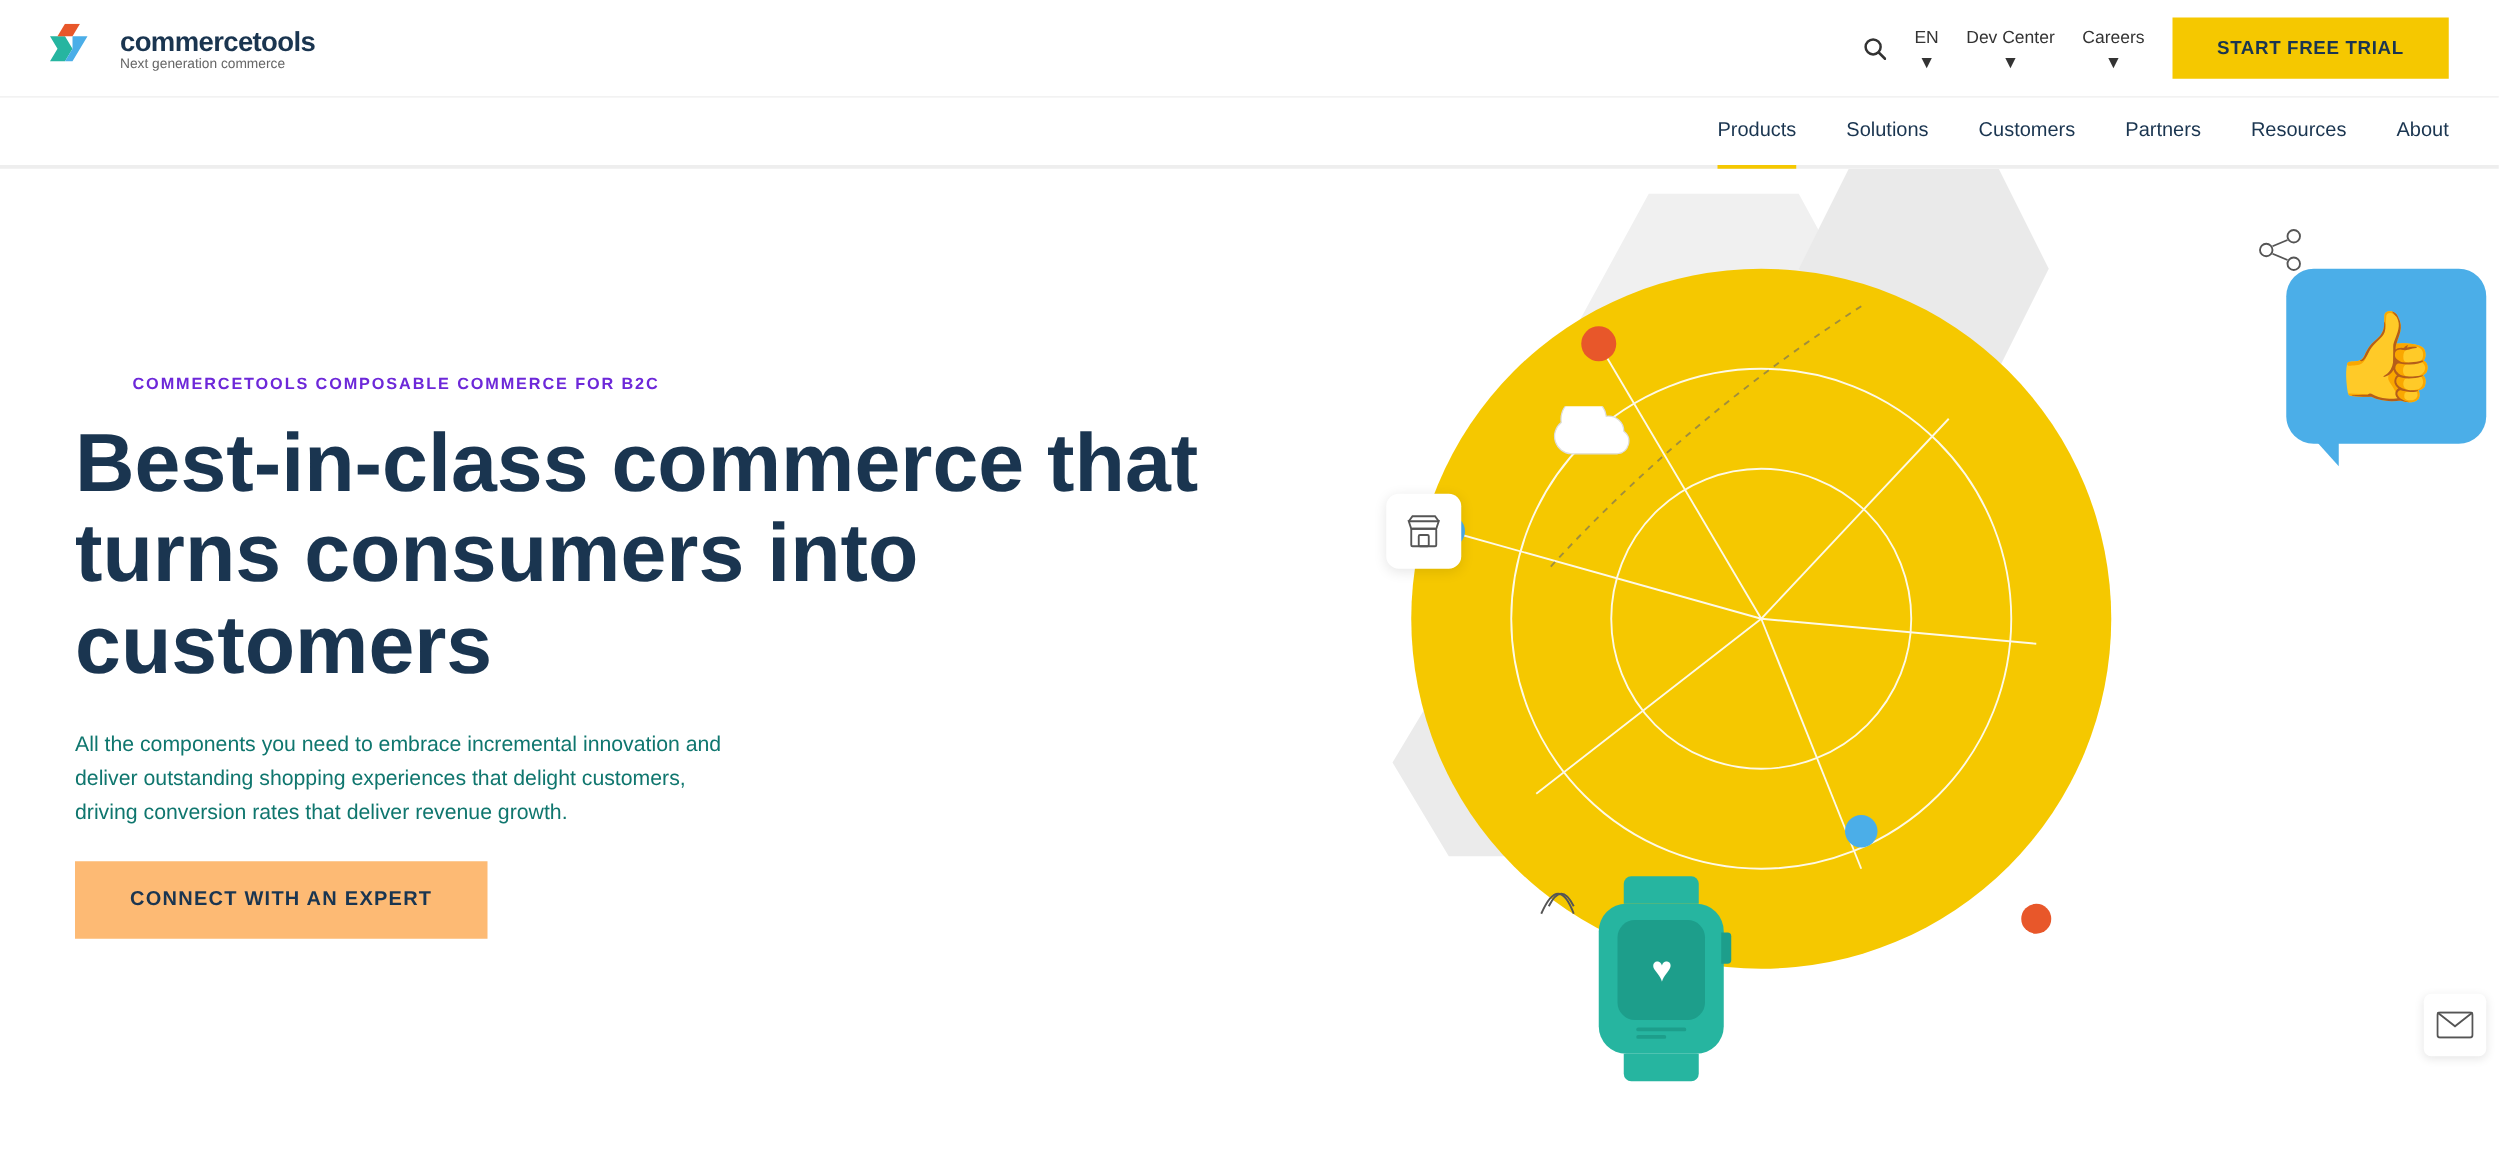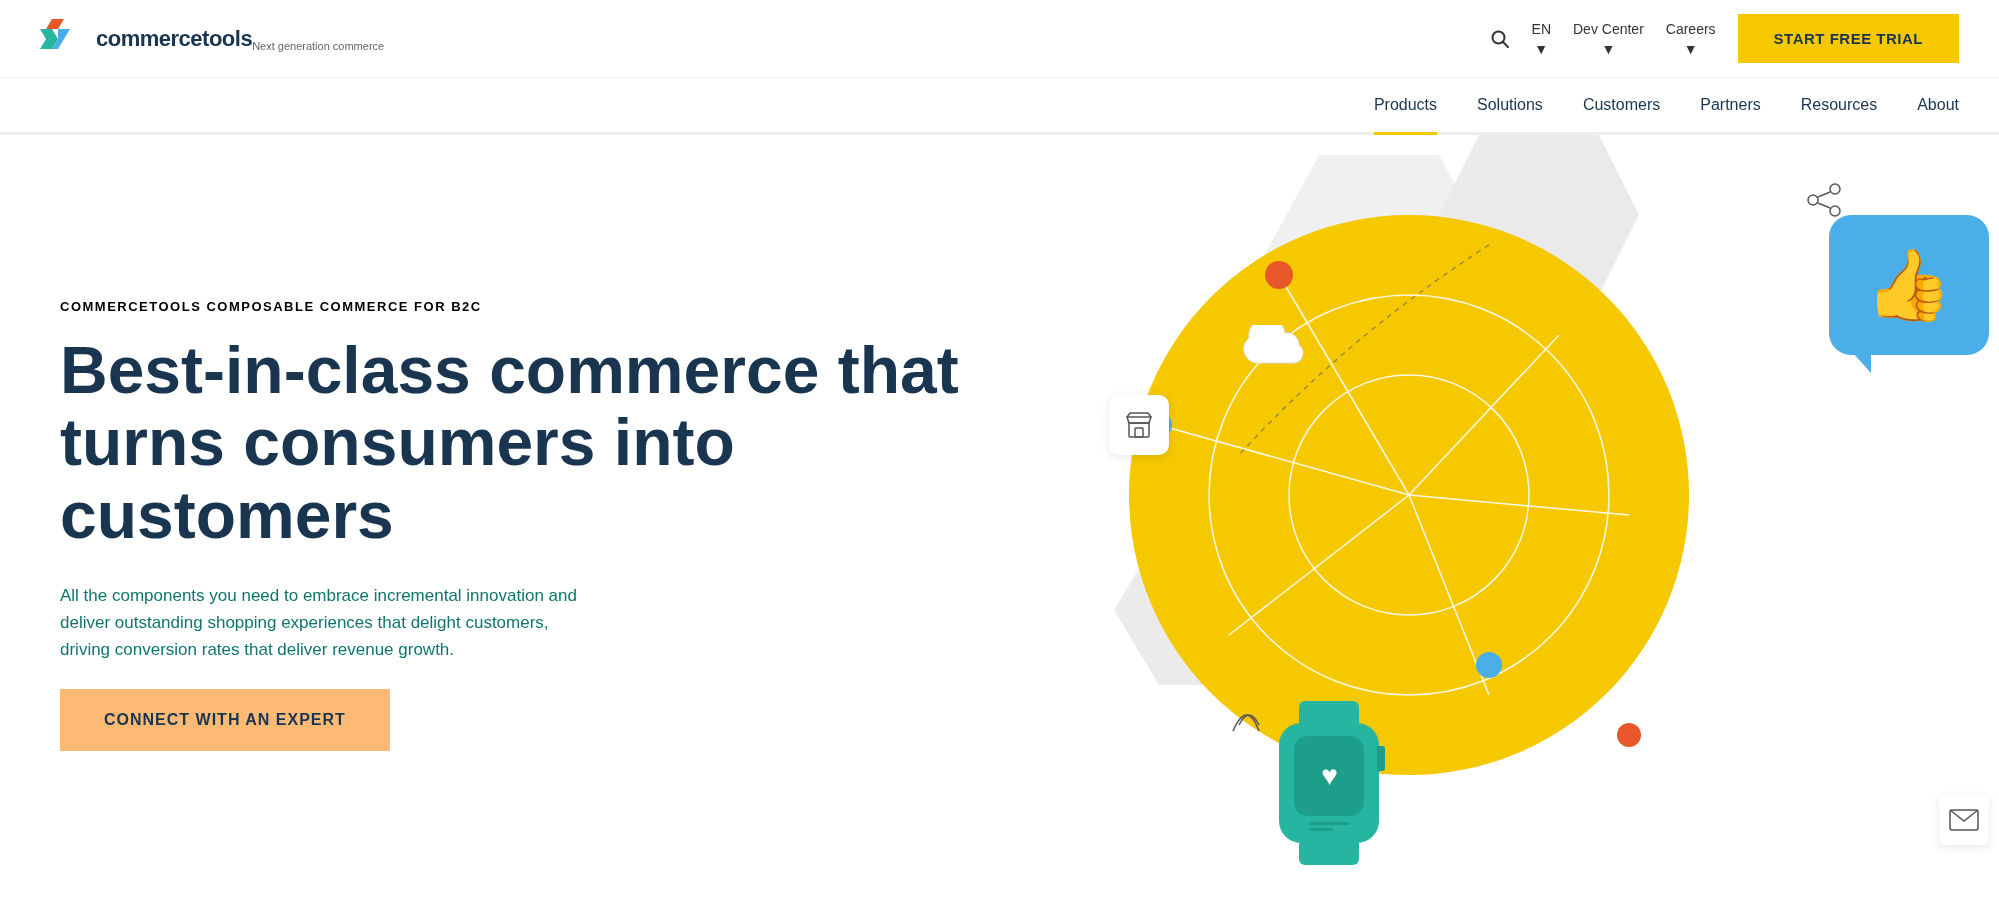--- a/index.html
+++ b/index.html
@@ -47,21 +47,21 @@
     }
     .header-row1 {
       display: flex;
       justify-content: space-between;
       align-items: center;
       padding: 14px 40px;
       border-bottom: 1px solid #eee;
     }
     .logo-area { display: flex; align-items: center; gap: 10px; cursor: pointer; }
     .logo-icon { width: 46px; height: 40px; }
-    .logo-text { display: flex; flex-direction: row; align-items: flex-end; }
+    .logo-text { display: flex; flex-direction: column; }
     .logo-name { font-size: 22px; font-weight: 700; color: #1a3550; letter-spacing: -0.5px; }
     .logo-tagline { font-size: 11px; color: #666; margin-top: -2px; }
     .header-right { display: flex; align-items: center; gap: 22px; }
     .header-nav-secondary { display: flex; align-items: center; gap: 22px; }
     .sec-nav-item { display: flex; align-items: center; gap: 4px; font-size: 14px; color: #333; cursor: pointer; flex-direction: column; }
 
     .header-row2 {
       display: flex;
       justify-content: flex-end;
       align-items: center;
@@ -87,24 +87,25 @@
       z-index: 2;
     }
     .hero-right {
       flex: 0 0 45%;
       position: relative;
       overflow: hidden;
     }
     .hero-eyebrow {
       font-size: 13px;
       font-weight: 700;
-      color: #000000;
+      color: #6d28d9;
       letter-spacing: 1.5px;
       text-transform: uppercase;
       margin-bottom: 20px;
+      margin-left: 46px;
     }
     .hero-title {
       font-size: 66px;
       font-weight: 800;
       color: #1a3550;
       line-height: 1.1;
       margin-bottom: 30px;
     }
     .hero-desc {
       font-size: 17px;

